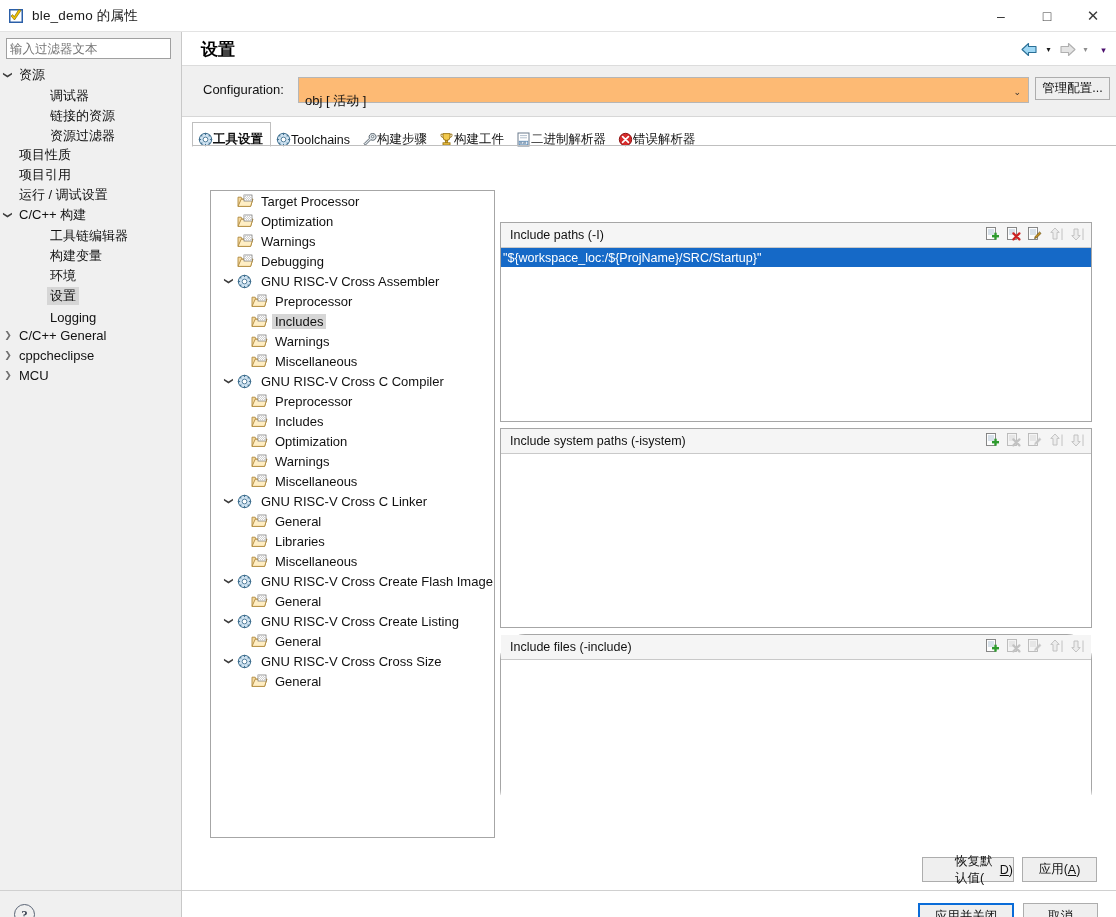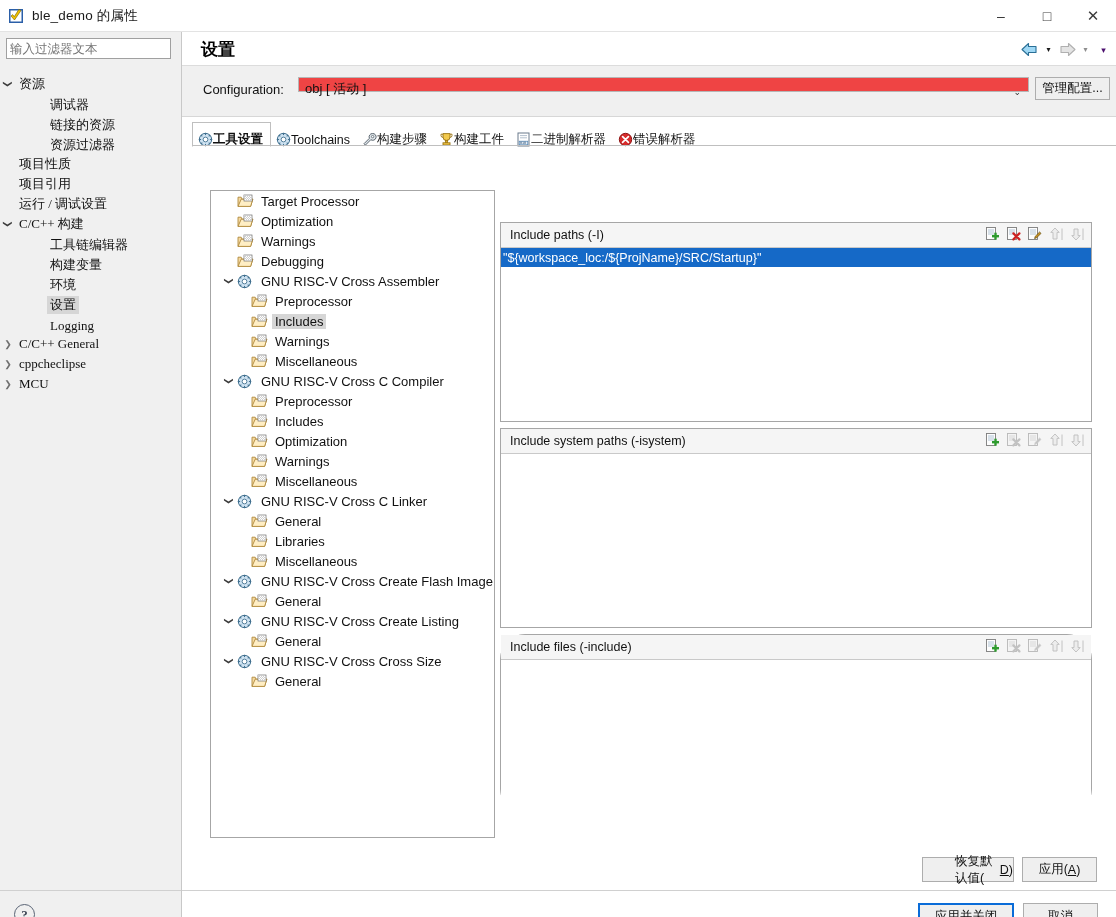--- a/index.html
+++ b/index.html
@@ -42,21 +42,21 @@
     position: absolute; left: 0; top: 32px; width: 182px; height: 885px;
     background: #f0f0f0;
   }
   #filter-input {
     position: absolute; left: 6px; top: 6px; width: 165px; height: 21px;
     border: 1px solid #a0a0a0; background: #ffffff;
     font-size: 12.5px; color: #6e6e6e;
     padding: 0 3px; line-height: 19px;
     font-family: "Liberation Sans", "DejaVu Sans", sans-serif;
   }
-  #tree-root { position: absolute; left: 0; top: 42px; width: 212px; font-family: Liberation Serif, serif; }
+  #tree-root { position: absolute; left: 0; top: 33px; width: 212px; }
   .tree-row {
     height: 20px; display: flex; align-items: center;
     font-size: 13px; color: #111; white-space: nowrap;
   }
   .tree-row .twisty {
     width: 16px; flex: none; text-align: center;
     font-size: 9px; color: #3d3d3d; line-height: 20px;
   }
   .tree-row .tlabel { padding: 0 3px; }
   .tree-row.selected .tlabel { background: #d6d6d6; }
@@ -107,23 +107,23 @@
 
   
   #config-bar {
     position: absolute; left: 0; top: 34px; width: 934px; height: 51px;
     background: #f0f0f0; border-bottom: 1px solid #d7d7d7;
   }
   #config-label {
     position: absolute; left: 21px; top: 16px; font-size: 13px; color: #111;
   }
   #config-select {
-    position: absolute; left: 116px; top: 11px; width: 731px; height: 15px;
-    background: #ef4444; border: 1px solid #b6b6b6;
-    font-size: 13px; color: #111; padding: 0 6px; line-height: 21px;
+    position: absolute; left: 116px; top: 11px; width: 731px; height: 24px;
+    background: #fdba74; border: 1px solid #b6b6b6;
+    font-size: 13px; color: #111; padding: 12px 6px; line-height: 21px;
   }
   #config-select .arrow {
     position: absolute; right: 7px; top: 4px; font-size: 9px; color: #333;
   }
   #manage-config-btn {
     position: absolute; left: 853px; top: 11px; width: 75px; height: 23px;
     background: #efefef; border: 1px solid #adadad;
     font-size: 12.5px; color: #111;
     display: flex; align-items: center; justify-content: center;
   }

